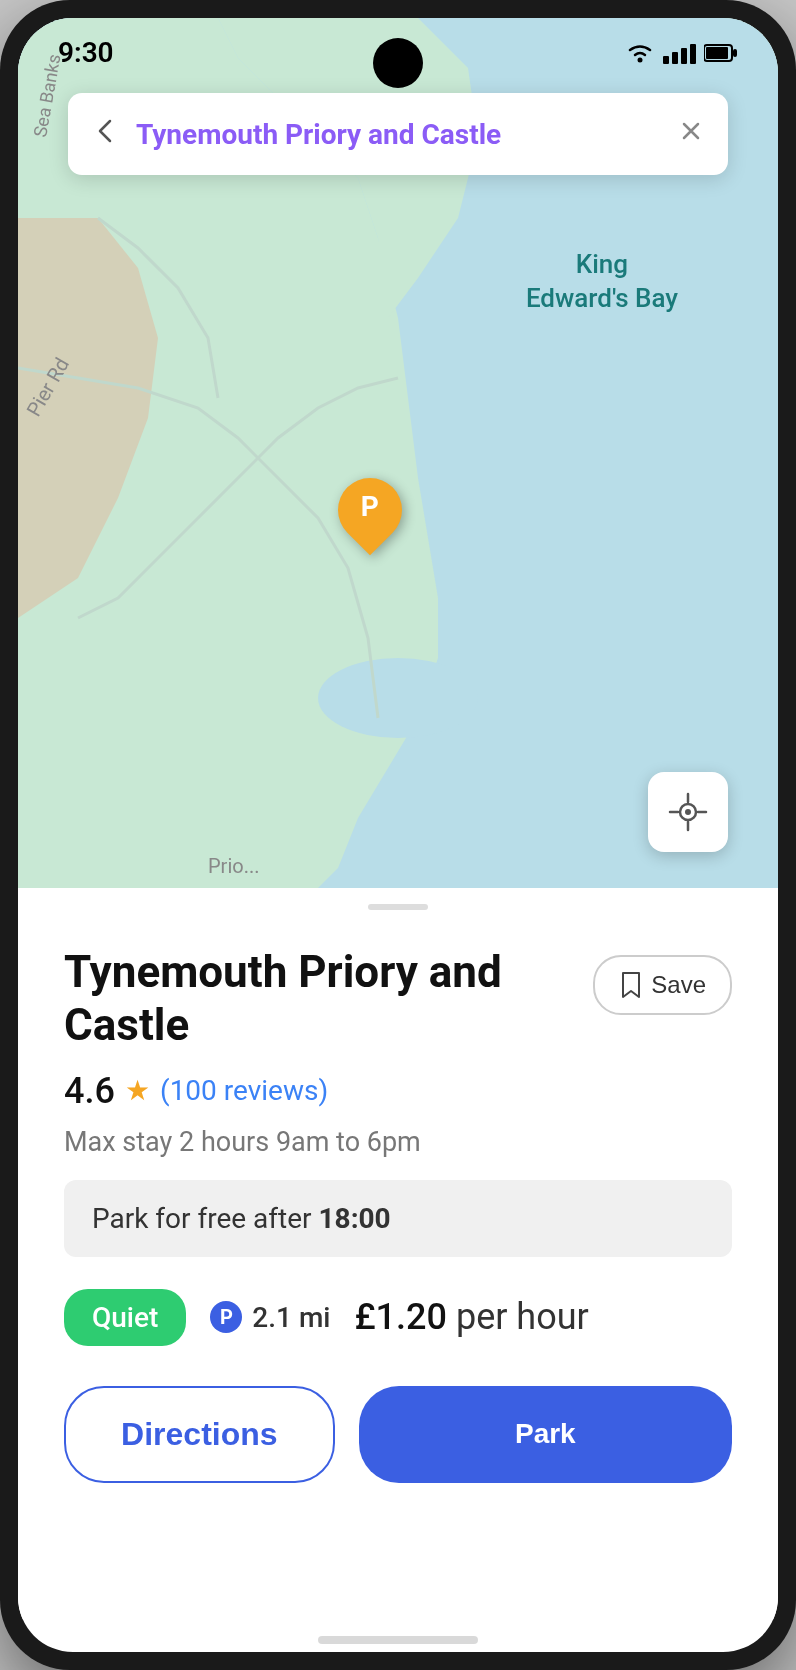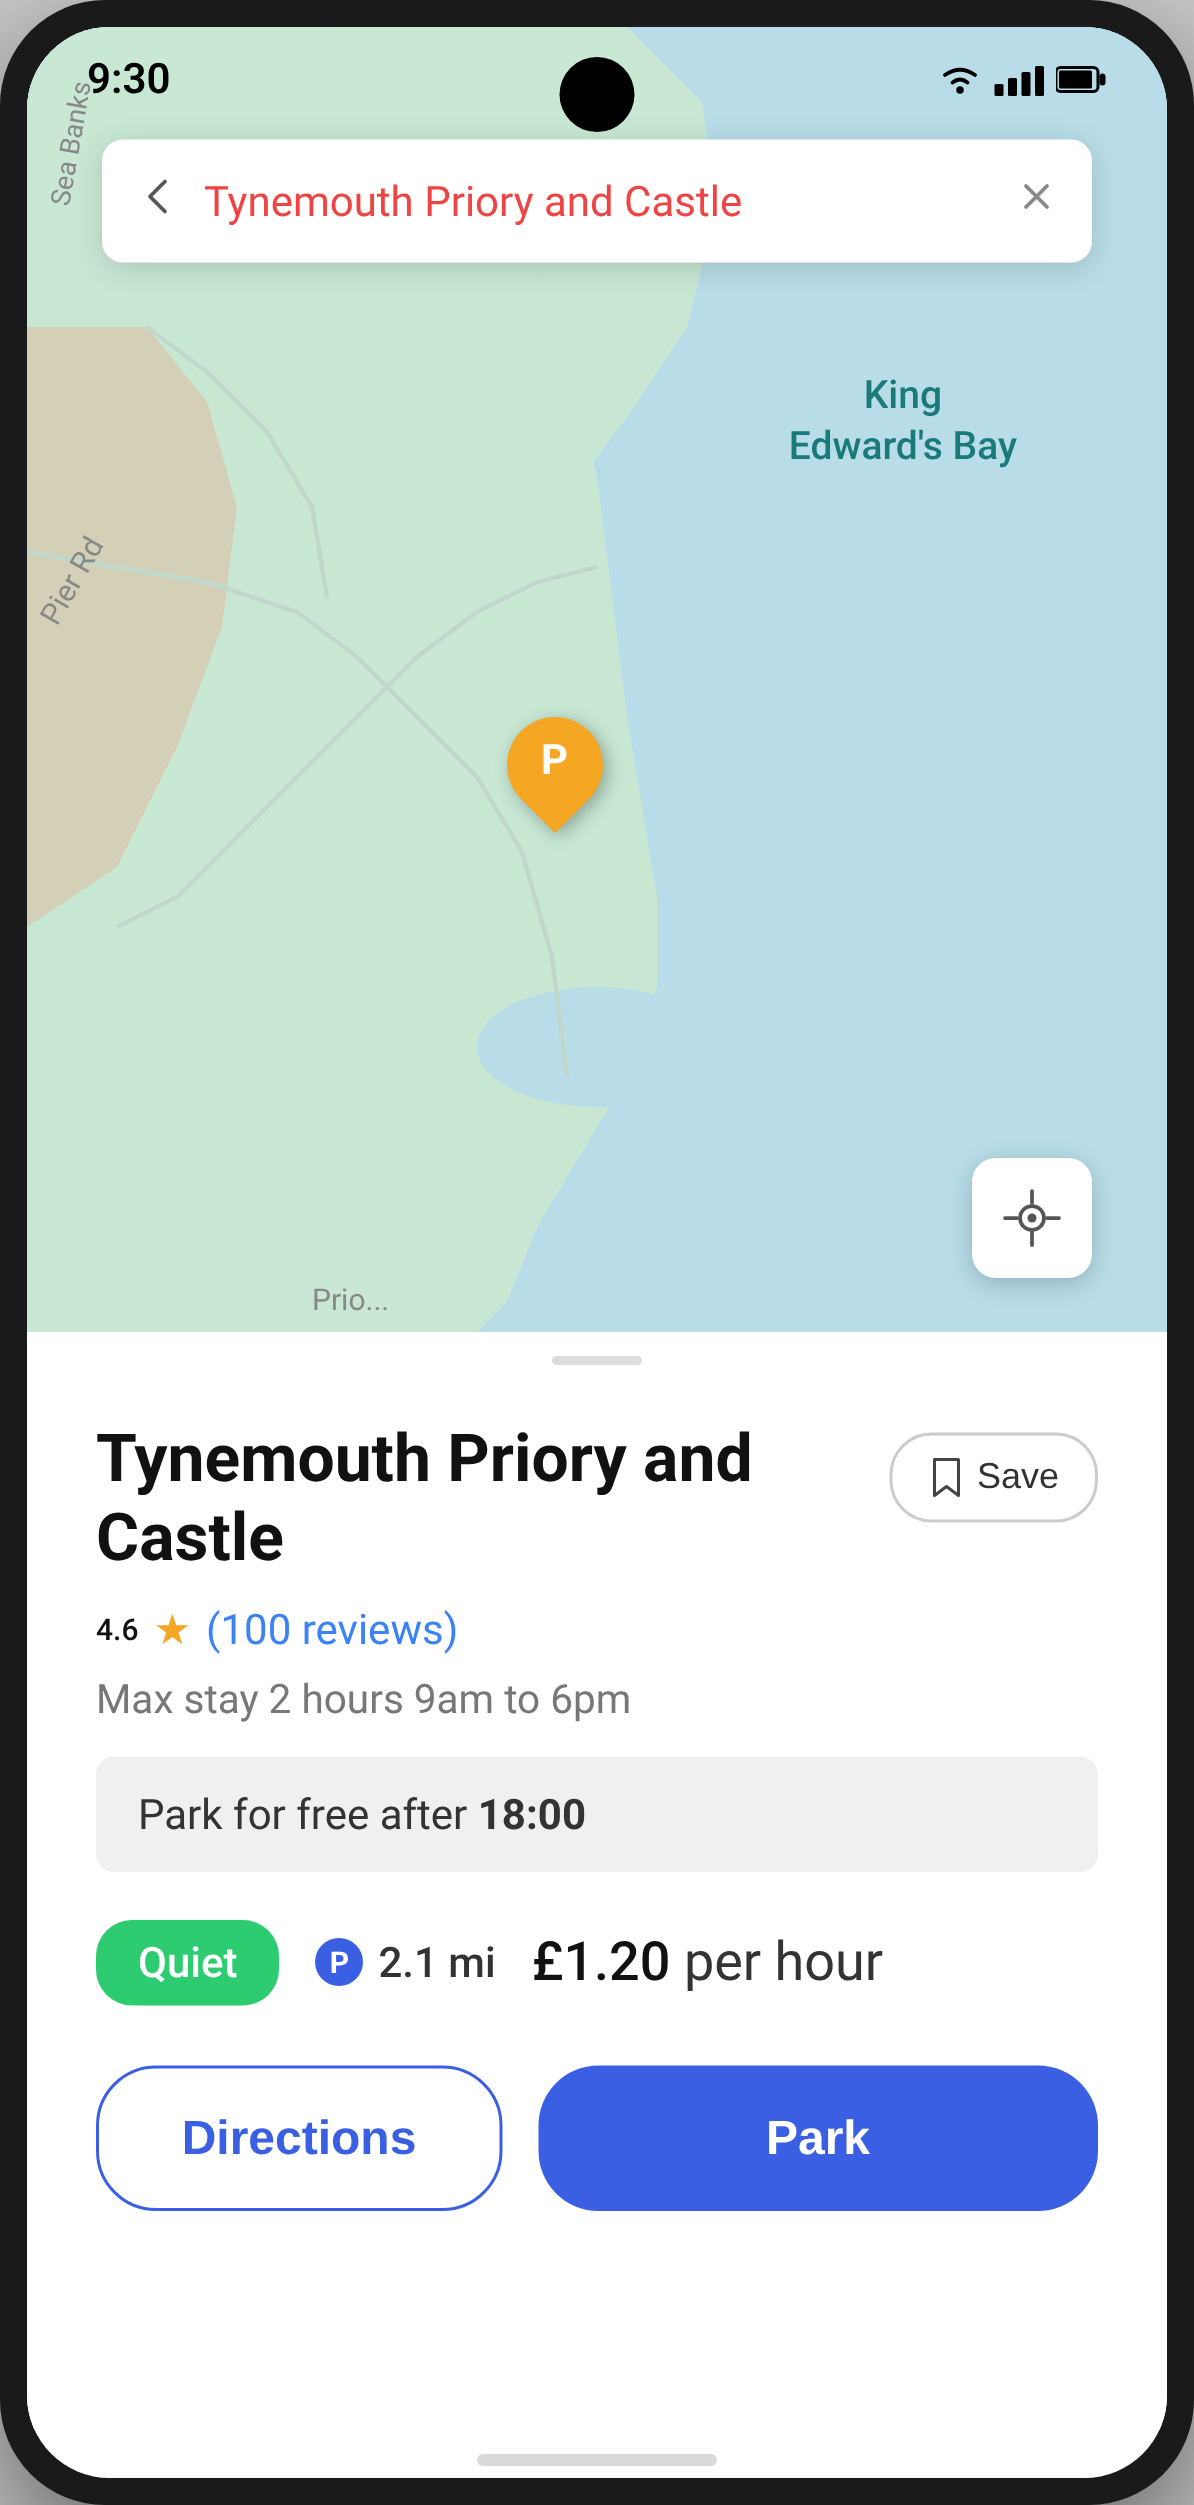--- a/index.html
+++ b/index.html
@@ -113,22 +113,22 @@
     .search-bar-back {
       color: #555;
       font-size: 32px;
       margin-right: 16px;
       cursor: pointer;
     }
 
     .search-bar-text {
       flex: 1;
       font-size: 28px;
-      color: #ef4444;
-      font-weight: 400;
+      color: #8b5cf6;
+      font-weight: 700;
     }
 
     .search-bar-close {
       color: #555;
       font-size: 28px;
       cursor: pointer;
     }
 
     
     .map-label {
@@ -240,21 +240,21 @@
     }
 
     .rating-row {
       display: flex;
       align-items: center;
       gap: 10px;
       margin-top: 18px;
     }
 
     .rating-value {
-      font-size: 20px;
+      font-size: 36px;
       font-weight: 500;
       color: #111;
     }
 
     .star-icon {
       color: #F5A623;
       font-size: 28px;
     }
 
     .reviews-link {
@@ -350,21 +350,21 @@
       cursor: pointer;
       text-align: center;
     }
 
     .btn-park {
       flex: 1.4;
       border: none;
       border-radius: 40px;
       background: #3b5fe2;
       color: #fff;
-      font-size: 32px;
+      font-size: 28px;
       font-weight: 600;
       padding: 28px 0;
       cursor: pointer;
       text-align: center;
     }
 
     
     .home-indicator {
       width: 160px;
       height: 8px;

